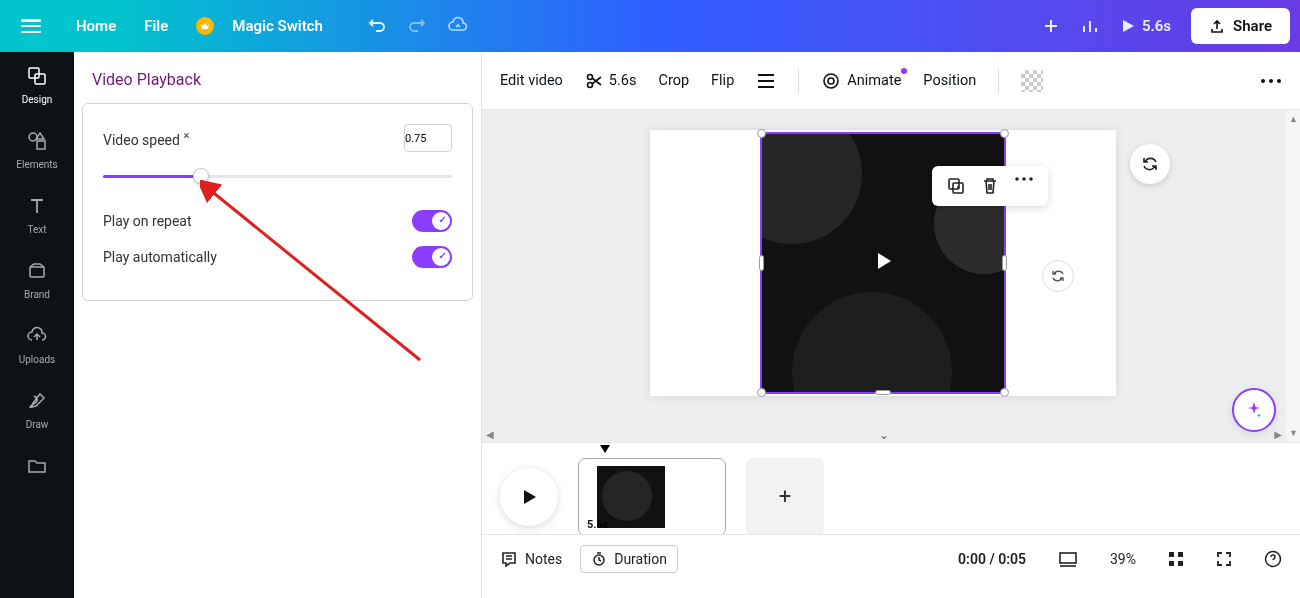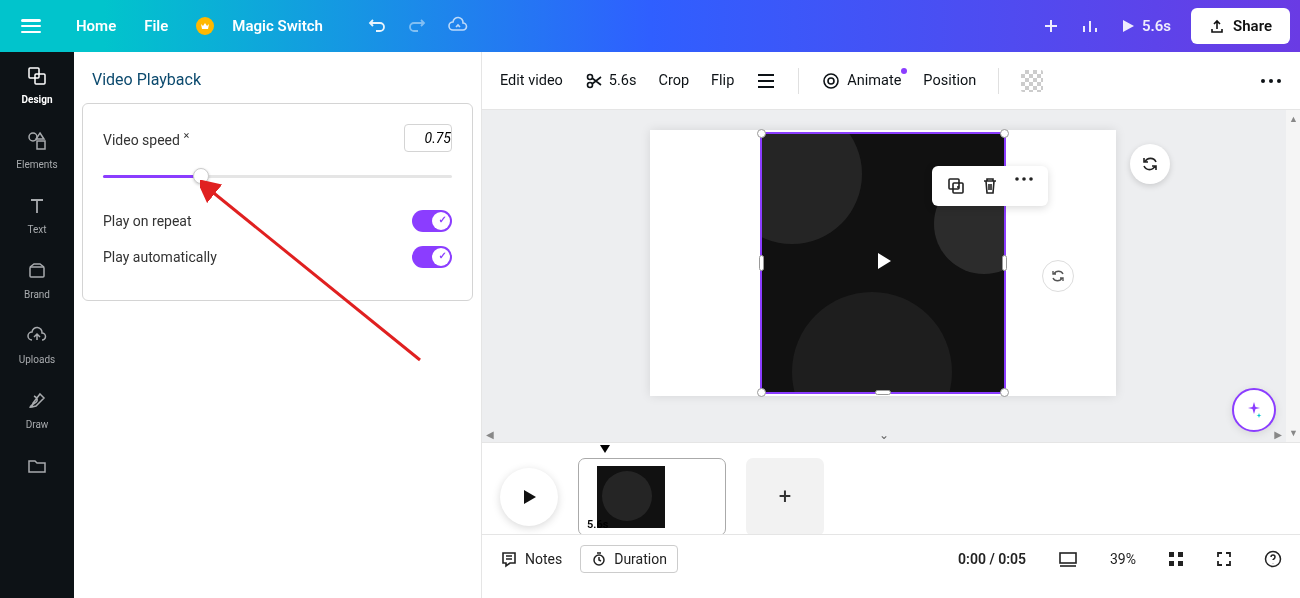--- a/index.html
+++ b/index.html
@@ -15,30 +15,30 @@
 .magic-icon { width: 18px; height: 18px; border-radius: 50%; background: #ffb800; display: flex; align-items: center; justify-content: center; }
 .header-actions { margin-left: auto; display: flex; align-items: center; gap: 20px; }
 .header-icon-btn { color: #fff; opacity: 0.9; cursor: pointer; display: flex; align-items: center; gap: 6px; font-size: 15px; font-weight: 600; }
 .share-btn { background: #fff; color: #111; border-radius: 6px; padding: 9px 18px; display: flex; align-items: center; gap: 8px; font-size: 15px; font-weight: 600; cursor: pointer; }
 
 
 .sidebar { position: absolute; left: 0; top: 52px; bottom: 0; width: 74px; background: #0d1216; display: flex; flex-direction: column; align-items: center; padding-top: 12px; gap: 24px; }
 .sidebar-item { display: flex; flex-direction: column; align-items: center; gap: 6px; color: #a8abae; cursor: pointer; width: 100%; }
 .sidebar-item .icon-box { width: 24px; height: 24px; display: flex; align-items: center; justify-content: center; }
 .sidebar-item .label { font-size: 10px; }
-.sidebar-item.active { color: #fff; font-weight: bold; }
+.sidebar-item.active { color: #fff; }
 
 
 .side-panel { position: absolute; left: 74px; top: 52px; width: 408px; bottom: 0; background: #fff; border-right: 1px solid #e5e5e5; }
-.panel-title { font-size: 16px; padding: 18px 18px 14px; color: #0c4a6e; }
+.panel-title { font-size: 16px; padding: 18px 18px 14px; color: #701a75; }
 .panel-group { border: 1px solid #d4d4d4; border-radius: 6px; margin: 0 8px; padding: 20px; }
 .row { display: flex; align-items: center; justify-content: space-between; margin-bottom: 14px; }
 .row-label { font-size: 14px; color: #333; }
 .sup { font-size: 11px; vertical-align: super; }
-.speed-input { width: 48px; height: 28px; border: 1px solid #d4d4d4; border-radius: 4px; text-align: right; font-size: 14px; font-style: italic; }
+.speed-input { width: 48px; height: 28px; border: 1px solid #d4d4d4; border-radius: 4px; text-align: left; font-size: 11px; }
 .slider { position: relative; height: 20px; margin-bottom: 24px; }
 .slider-track { position: absolute; top: 9px; left: 0; right: 0; height: 3px; background: #e5e5e5; border-radius: 2px; }
 .slider-fill { position: absolute; top: 9px; left: 0; width: 28%; height: 3px; background: #8b3dff; border-radius: 2px; }
 .slider-thumb { position: absolute; top: 2px; left: 28%; transform: translateX(-50%); width: 16px; height: 16px; background: #fff; border: 1px solid #ccc; border-radius: 50%; box-shadow: 0 1px 3px rgba(0,0,0,0.2); }
 .toggle { width: 40px; height: 22px; background: #8b3dff; border-radius: 11px; position: relative; cursor: pointer; }
 .toggle::after { content: ''; position: absolute; right: 2px; top: 2px; width: 18px; height: 18px; background: #fff; border-radius: 50%; }
 .toggle-check { position: absolute; right: 5px; top: 4px; color: #8b3dff; font-size: 10px; z-index: 1; font-weight: bold; }
 
 
 .toolbar { position: absolute; left: 482px; right: 0; top: 52px; height: 58px; background: #fff; border-bottom: 1px solid #e5e5e5; display: flex; align-items: center; padding: 0 18px; gap: 22px; }

